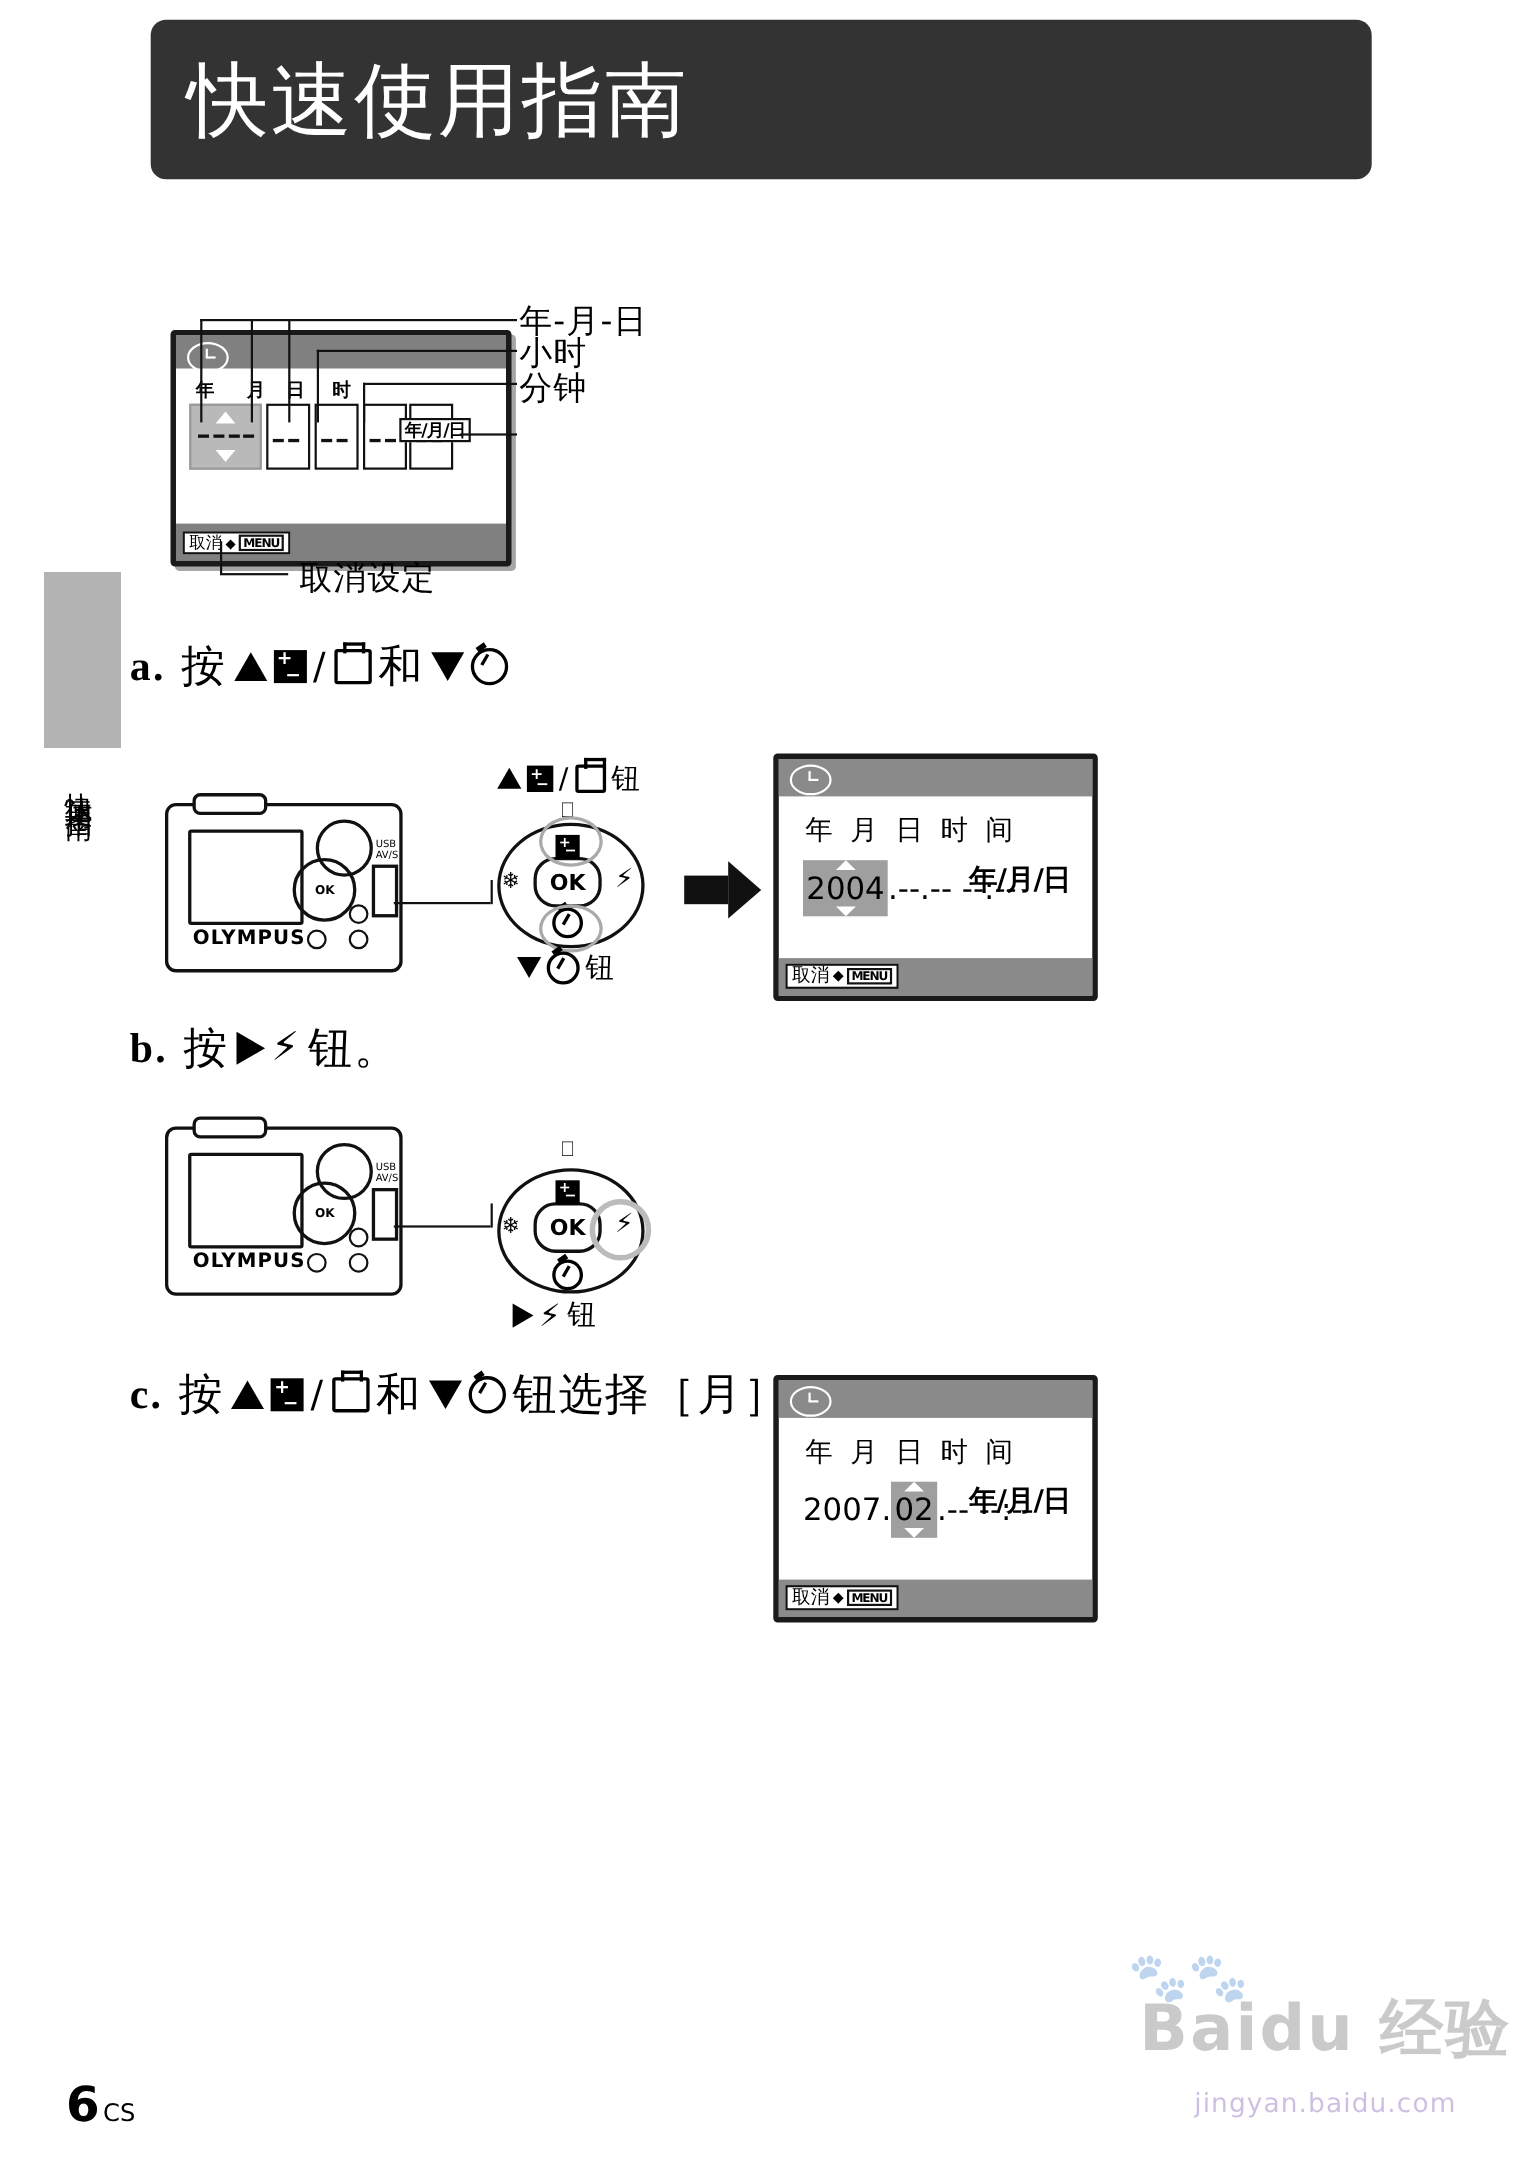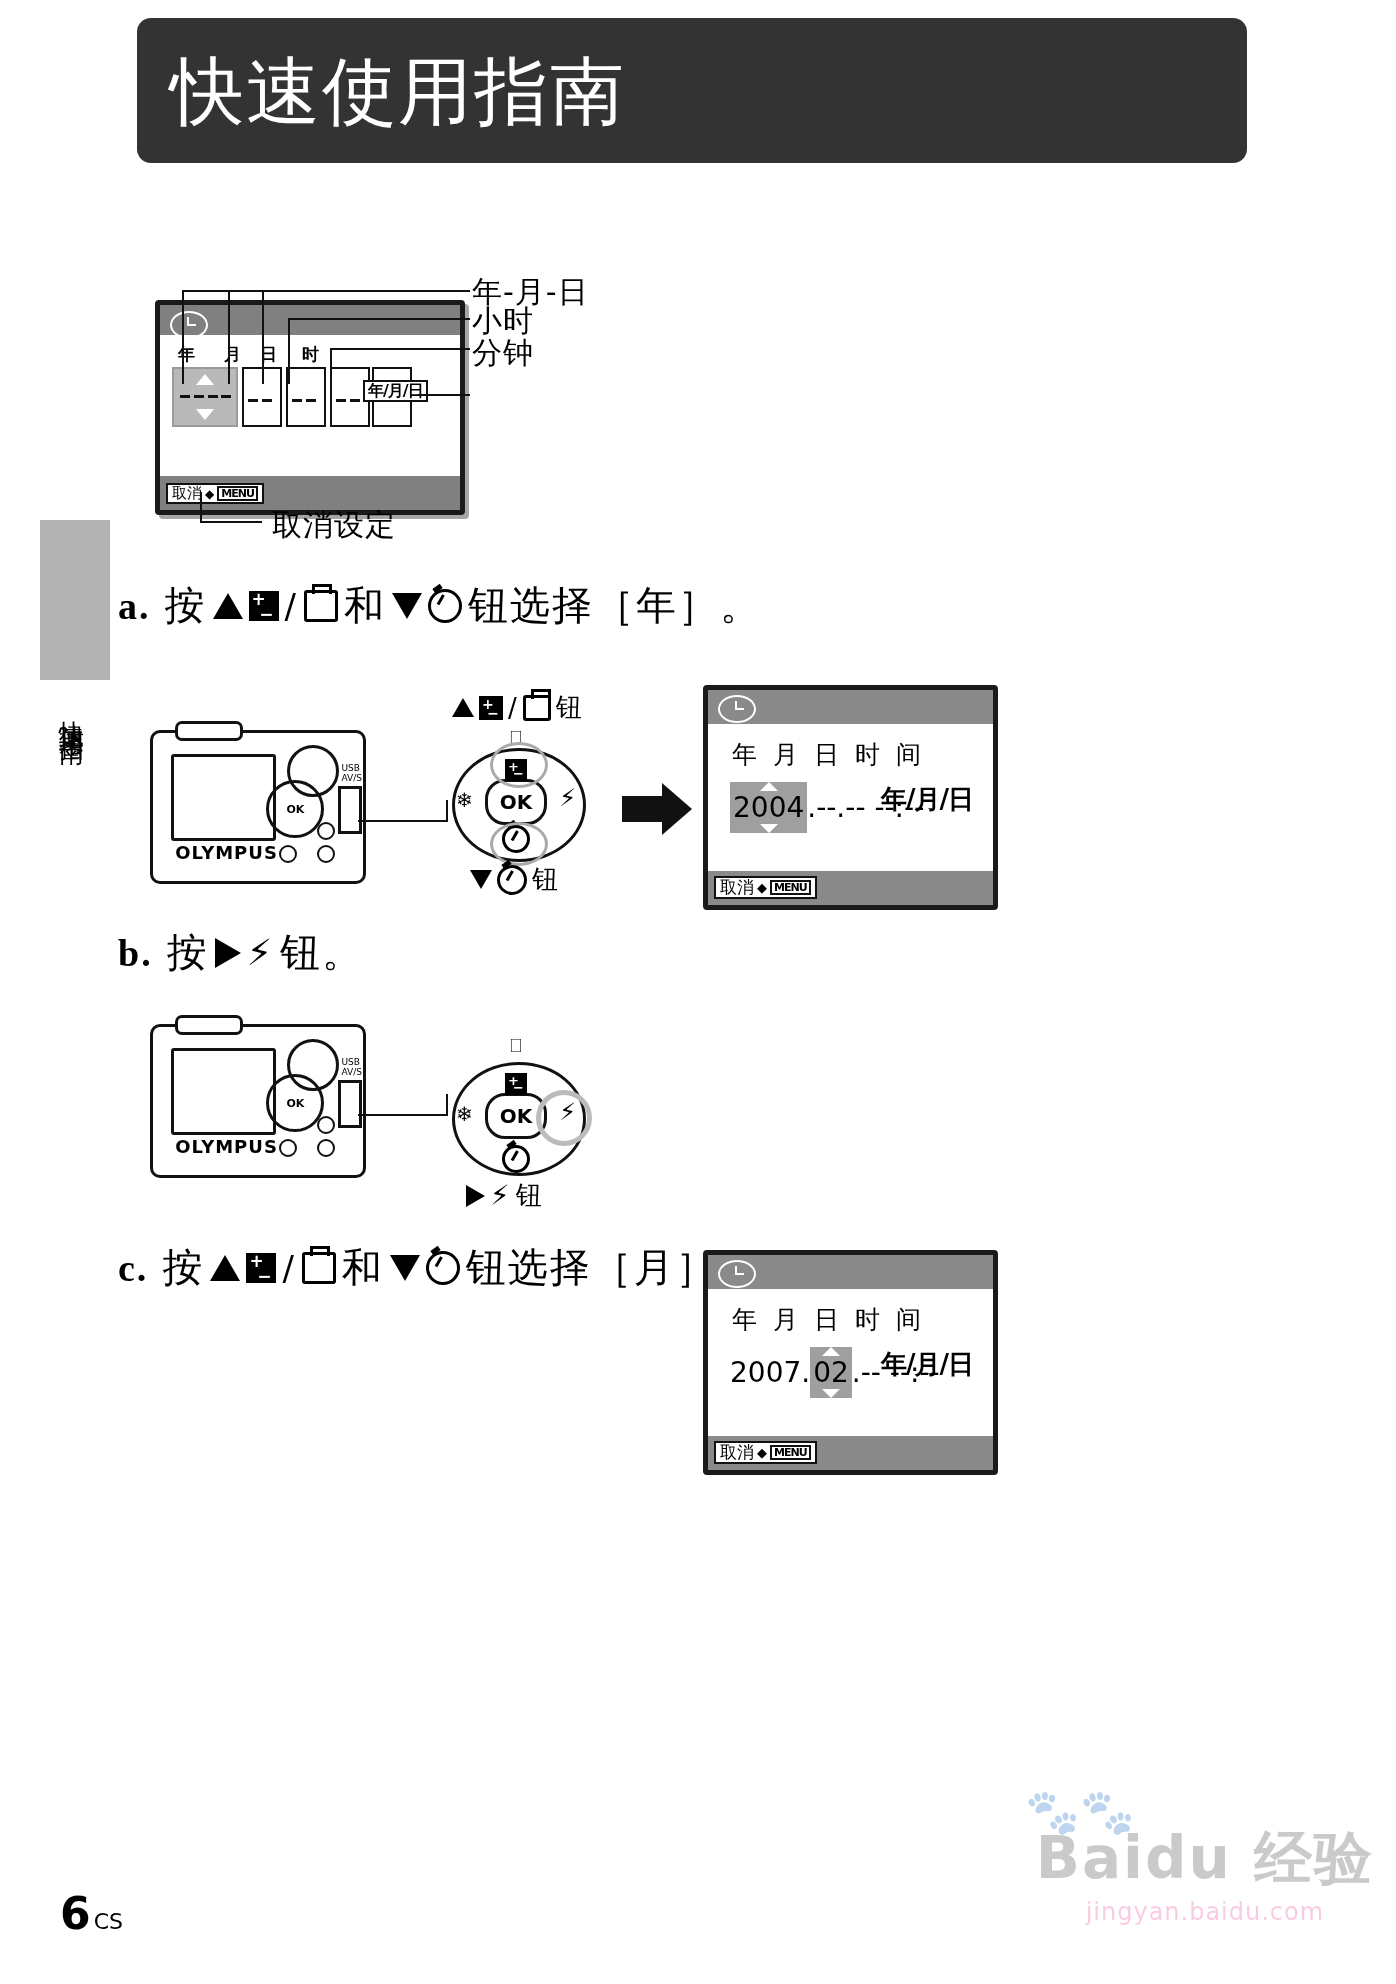--- a/index.html
+++ b/index.html
@@ -155,21 +155,21 @@
   .selbox{position:relative;background:#9f9f9f;padding:0 3px;display:inline-flex;
     flex-direction:column;align-items:center;justify-content:center;}
   .selbox .t{width:0;height:0;border-left:9px solid transparent;border-right:9px solid transparent;
     border-bottom:9px solid #fff;}
   .selbox .b{width:0;height:0;border-left:9px solid transparent;border-right:9px solid transparent;
     border-top:9px solid #fff;}
 
   
   .wm{position:absolute;right:22px;bottom:58px;opacity:.28;text-align:center;}
   .wm .big{font-size:58px;font-weight:bold;color:#444;letter-spacing:2px;}
-  .wm .small{font-size:24px;color:#ec4899;letter-spacing:1px;}
+  .wm .small{font-size:24px;color:#4c1d95;letter-spacing:1px;margin-top:14px;}
   .wm .paw{position:absolute;left:-10px;top:-34px;font-size:44px;color:#666;}
 </style>
 </head>
 <body>
 
 <div class="page">
 
   <div class="hdr">
     <div class="hdr-title">快速使用指南</div>
   </div>
@@ -256,21 +256,20 @@
     <span class="g-tri-up"></span>
     <span class="g-exp">
         <i>+</i>
         <b>−</b>
       </span>
     <span style="font-size:34px">/</span>
     <span class="g-print"></span>
     <span>和</span>
     <span class="g-tri-dn"></span>
     <span class="g-timer"></span>
-    <span>钮选择［年］。</span>
   </div>
 
   <div class="cam" style="left:150px;top:730px;width:210px;height:148px;">
     <div class="cam-body"></div>
     <div class="cam-top"></div>
     <div class="cam-screen"></div>
     <div class="cam-brand">OLYMPUS</div>
     <div class="cam-dial"></div>
     <div class="cam-pad"></div>
     <div class="cam-btn" style="right:12%;top:62%;width:14px;height:14px;"></div>

